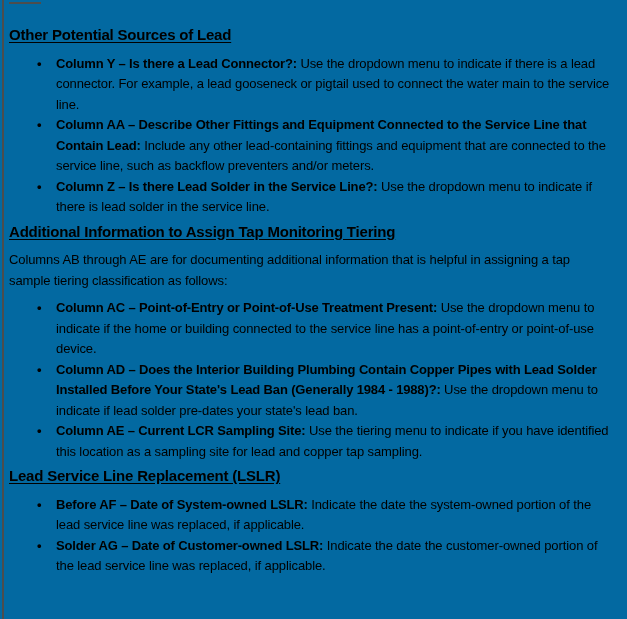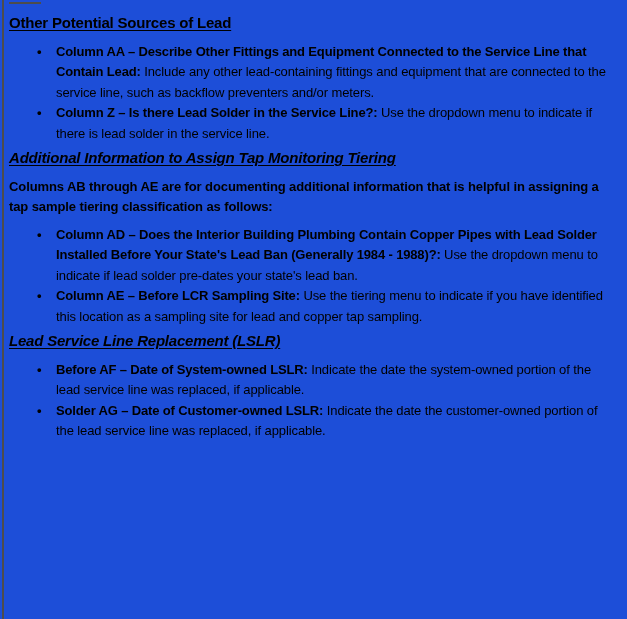--- a/index.html
+++ b/index.html
@@ -12,22 +12,22 @@
     height: 619px;
     overflow: hidden;
     font-family: "Liberation Sans", sans-serif;
     color: #000000;
   }
   .page {
     position: relative;
     box-sizing: border-box;
     width: 627px;
     height: 619px;
-    padding: 14px 13px 0 9px;
-    background: #1d4ed8;
+    padding: 26px 13px 0 9px;
+    background: #0369a1;
   }
   .left-border {
     position: absolute;
     left: 2px;
     top: 0;
     width: 2px;
     height: 619px;
     background: #4d4d4d;
   }
   .top-border {
@@ -42,28 +42,26 @@
     margin: 0 0 10px 0;
     font-size: 15px;
     line-height: 17.5px;
     font-weight: bold;
     text-decoration: underline;
     text-underline-offset: 2px;
     letter-spacing: -0.2px;
   }
   section + section h2.heading {
     margin-top: 5px;
-    font-style: italic;
   }
   p.intro {
     margin: 0 0 7px 0;
     font-size: 13px;
     line-height: 20.5px;
     letter-spacing: -0.1px;
-    font-weight: bold;
   }
   ul.bullet-list {
     margin: 0;
     padding: 0 0 0 47px;
     list-style: none;
   }
   li.bullet-item {
     position: relative;
     font-size: 13px;
     line-height: 20.5px;
@@ -87,31 +85,33 @@
 </head>
 <body>
 
 <div class="page">
   <div class="left-border"></div>
   <div class="top-border"></div>
 
   <section>
     <h2 class="heading">Other Potential Sources of Lead</h2>
     <ul class="bullet-list">
+      <li class="bullet-item"><span class="lead-in">Column Y – Is there a Lead Connector?:</span><span class="desc"> Use the dropdown menu to indicate if there is a lead connector. For example, a lead gooseneck or pigtail used to connect the water main to the service line.</span></li>
       <li class="bullet-item"><span class="lead-in">Column AA – Describe Other Fittings and Equipment Connected to the Service Line that Contain Lead:</span><span class="desc"> Include any other lead-containing fittings and equipment that are connected to the service line, such as backflow preventers and/or meters.</span></li>
       <li class="bullet-item"><span class="lead-in">Column Z – Is there Lead Solder in the Service Line?:</span><span class="desc"> Use the dropdown menu to indicate if there is lead solder in the service line.</span></li>
     </ul>
   </section>
 
   <section>
     <h2 class="heading">Additional Information to Assign Tap Monitoring Tiering</h2>
     <p class="intro">Columns AB through AE are for documenting additional information that is helpful in assigning a tap sample tiering classification as follows:</p>
     <ul class="bullet-list">
+      <li class="bullet-item"><span class="lead-in">Column AC – Point-of-Entry or Point-of-Use Treatment Present:</span><span class="desc"> Use the dropdown menu to indicate if the home or building connected to the service line has a point-of-entry or point-of-use device.</span></li>
       <li class="bullet-item"><span class="lead-in">Column AD – Does the Interior Building Plumbing Contain Copper Pipes with Lead Solder Installed Before Your State's Lead Ban (Generally 1984 - 1988)?:</span><span class="desc"> Use the dropdown menu to indicate if lead solder pre-dates your state's lead ban.</span></li>
-      <li class="bullet-item"><span class="lead-in">Column AE – Before LCR Sampling Site:</span><span class="desc"> Use the tiering menu to indicate if you have identified this location as a sampling site for lead and copper tap sampling.</span></li>
+      <li class="bullet-item"><span class="lead-in">Column AE – Current LCR Sampling Site:</span><span class="desc"> Use the tiering menu to indicate if you have identified this location as a sampling site for lead and copper tap sampling.</span></li>
     </ul>
   </section>
 
   <section>
     <h2 class="heading">Lead Service Line Replacement (LSLR)</h2>
     <ul class="bullet-list">
       <li class="bullet-item"><span class="lead-in">Before AF – Date of System-owned LSLR:</span><span class="desc"> Indicate the date the system-owned portion of the lead service line was replaced, if applicable.</span></li>
       <li class="bullet-item"><span class="lead-in">Solder AG – Date of Customer-owned LSLR:</span><span class="desc"> Indicate the date the customer-owned portion of the lead service line was replaced, if applicable.</span></li>
     </ul>
   </section>

